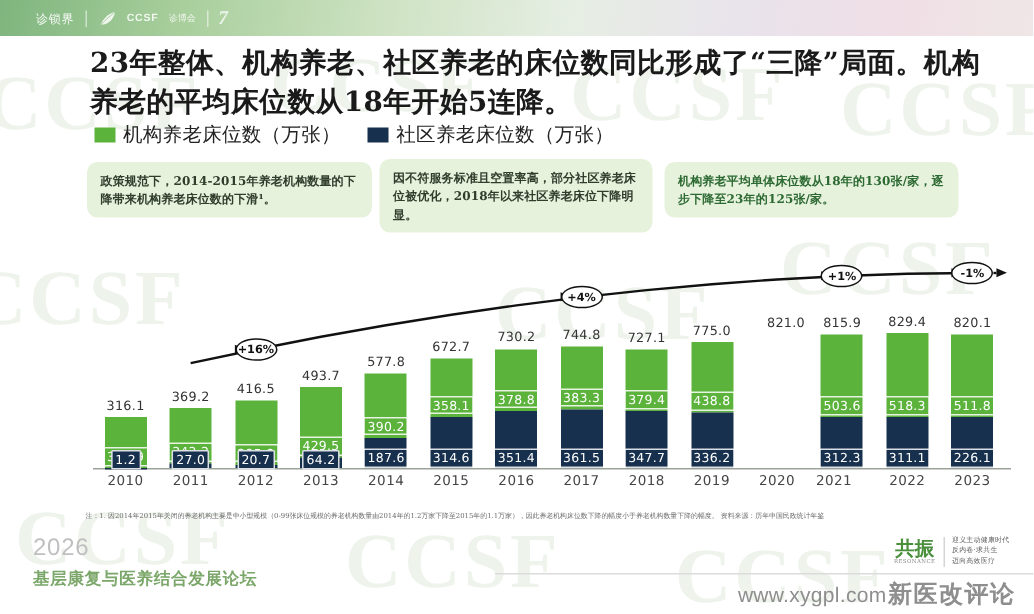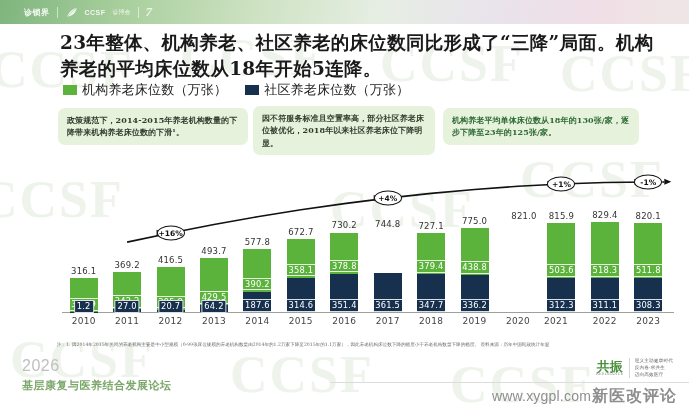--- a/index.html
+++ b/index.html
@@ -32,21 +32,21 @@
     background: linear-gradient(100deg,#7fb57e 0%, #a9cf9d 18%, #cfe3c4 38%,
                 #e6eee3 55%, #e9e3ec 72%, #f0dfe6 86%, #efe6e6 100%);
     z-index: 3;
   }
   #header-inner {
     position: absolute; left: 24px; top: 5px;
     display: flex; align-items: center; gap: 7px;
     height: 14px;
   }
   .hdr-logo-text {
-    font-size: 8px; color: #ffffff; font-weight: bold;
+    font-size: 8px; color: #ffffff; font-weight: normal;
     letter-spacing: .5px; opacity: .92;
     font-family: "DejaVu Sans", sans-serif;
   }
   .hdr-div { width: 1px; height: 11px; background: rgba(255,255,255,.55); }
   .hdr-leaf { width: 13px; height: 13px; position: relative; }
   .hdr-leaf svg { display:block; }
   .hdr-ccsf { font-size: 7px; color: rgba(255,255,255,.85); font-weight: bold; letter-spacing:.5px;}
   .hdr-sub { font-size: 6px; color: rgba(255,255,255,.8); }
   .hdr-num { font-size: 13px; color: rgba(255,255,255,.75); font-weight: bold;
              font-style: italic; font-family: "Liberation Serif", serif; }
@@ -324,20 +324,23 @@
       <div class="seg seg-green" style="height: 41.2471px;">
         <span class="seg-label" style="margin-top: 27.2471px;">378.8</span>
       </div>
       <div class="seg seg-navy" style="height: 38.2636px;">
         <span class="seg-label" style="margin-top: 25.2636px;">351.4</span>
       </div>
     </div>
     <div class="x-label" style="left: 344.286px;">2016</div>
     <div class="bar-group" style="left: 373.714px; width: 28px; height: 81.1004px; bottom: 0px; top: 70.8996px;">
       <div class="bar-total" style="top: -12px;">744.8</div>
+      <div class="seg seg-green" style="height: 41.7371px;">
+        <span class="seg-label" style="margin-top: 27.7371px;">383.3</span>
+      </div>
       <div class="seg seg-navy" style="height: 39.3633px;">
         <span class="seg-label" style="margin-top: 26.3633px;">361.5</span>
       </div>
     </div>
     <div class="x-label" style="left: 387.714px;">2017</div>
     <div class="bar-group" style="left: 417.143px; width: 28px; height: 79.1731px; bottom: 0px; top: 72.8269px;">
       <div class="bar-total" style="top: -12px;">727.1</div>
       <div class="seg seg-green" style="height: 41.3124px;">
         <span class="seg-label" style="margin-top: 27.3124px;">379.4</span>
       </div>
@@ -385,21 +388,21 @@
         <span class="seg-label" style="margin-top: 20.8753px;">311.1</span>
       </div>
     </div>
     <div class="x-label" style="left: 604.857px;">2022</div>
     <div class="bar-group" style="left: 634.286px; width: 28px; height: 89.2998px; bottom: 0px; top: 62.7002px;">
       <div class="bar-total" style="top: -12px;">820.1</div>
       <div class="seg seg-green" style="height: 55.7293px;">
         <span class="seg-label" style="margin-top: 41.7293px;">511.8</span>
       </div>
       <div class="seg seg-navy" style="height: 33.5704px;">
-        <span class="seg-label" style="margin-top: 20.5704px;">308.3</span>
+        <span class="seg-label" style="margin-top: 20.5704px;">226.1</span>
       </div>
     </div>
     <div class="x-label" style="left: 648.286px;">2023</div>
     <div class="badge" style="left: 170.571px; top: 72.9626px;">+16%</div>
     <div class="badge" style="left: 387.714px; top: 38.1099px;">+4%</div>
     <div class="badge" style="left: 561.429px; top: 23.9978px;">+1%</div>
     <div class="badge" style="left: 648.286px; top: 22px;">-1%</div>
   </div>
 
 <div id="footnote">注：1. 因2014年2015年关闭的养老机构主要是中小型规模（0-99张床位规模的养老机构数量由2014年的1.2万家下降至2015年的1.1万家），因此养老机构床位数下降的幅度小于养老机构数量下降的幅度。

